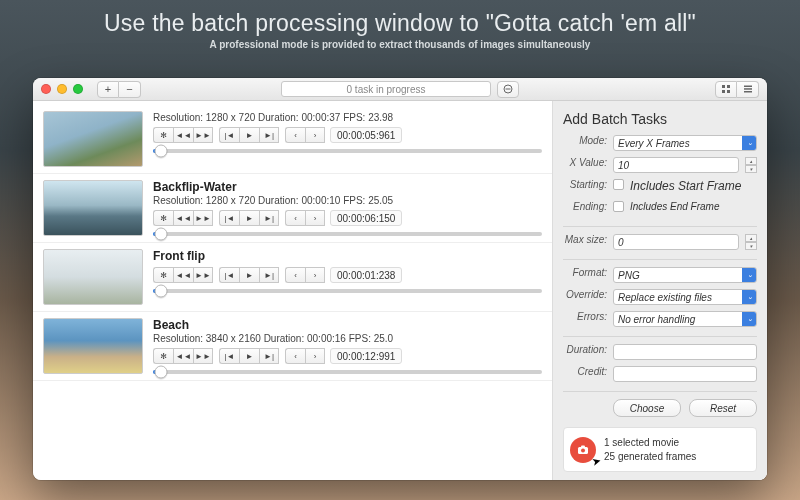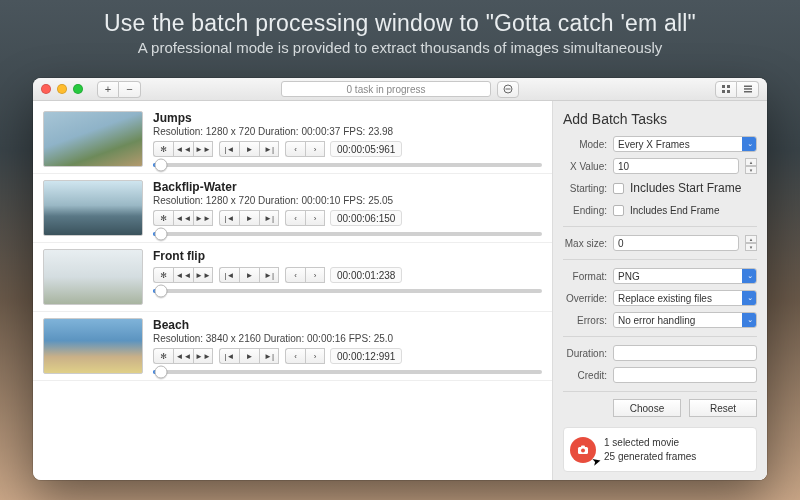--- a/index.html
+++ b/index.html
@@ -9,21 +9,21 @@
     background: linear-gradient(180deg, #4a555c 0%, #3a4449 30%, #6b5a4a 60%, #c9a687 100%);
     overflow: hidden;
     position: relative;
   }
   .banner {
     text-align: center;
     padding: 10px 20px 6px;
     color: #e9edef;
   }
   .banner h1 { font-size: 23px; font-weight: 500; letter-spacing: .2px; }
-  .banner p { font-size: 15px; font-weight: 400; color: #d7dcde; margin-top: 2px; }
+  .banner p { font-size: 10px; font-weight: 700; color: #d7dcde; margin-top: 2px; }
 
   .window {
     position: absolute;
     left: 33px; top: 78px;
     width: 734px; height: 402px;
     background: #ececec;
     border-radius: 8px;
     box-shadow: 0 20px 50px rgba(0,0,0,.45), 0 0 0 1px rgba(0,0,0,.12);
     display: flex; flex-direction: column;
     overflow: hidden;
@@ -118,41 +118,41 @@
     box-shadow:0 1px 1px rgba(0,0,0,.15);
   }
 
   .sidebar {
     width: 214px; background:#ececec;
     padding: 8px 10px;
     font-size:10.5px; color:#333;
     display:flex; flex-direction:column; gap:4px;
   }
   .sidebar h2 { font-size:14px; font-weight:500; color:#333; margin-bottom:4px; padding-top:2px;}
-  .frow { display:flex; align-items:center; gap:6px; min-height:18px;}
+  .frow { display:flex; align-items:flex-start; gap:6px; min-height:18px;font-style:italic;}
   .frow .lbl { width:44px; text-align:right; color:#555; font-size:10px;}
   .sel, .inp {
     flex:1; height:16px; background:#fff; border:1px solid #c3c3c3; border-radius:3px;
     font-size:10px; padding:0 4px; color:#333;
     display:flex;align-items:center;
     position:relative;
   }
   .sel.blue-end::after {
     content:""; position:absolute; right:0; top:0; width:14px; height:100%;
     background:#3b7fe0; border-radius:0 2px 2px 0;
   }
   .sel.blue-end .chev { position:absolute; right:3px; color:#fff; font-size:7px; z-index:1;}
   .stepper { width:12px;height:16px;display:flex;flex-direction:column;}
   .stepper span{flex:1;border:1px solid #c3c3c3;background:#f5f5f5;font-size:5px;display:flex;align-items:center;justify-content:center;color:#666;}
   .check { width:11px;height:11px;border:1px solid #b5b5b5;border-radius:2px;background:#fff;}
   .hr { height:1px; background:#d5d5d5; margin:3px 0;}
   .btn {
     height:18px; padding:0 10px;
     background:linear-gradient(#fff,#f1f1f1);
-    border:1px solid #c3c3c3; border-radius:0;
+    border:1px solid #c3c3c3; border-radius:8px;
     font-size:10px; color:#333;
     display:flex;align-items:center;justify-content:center;
   }
   .summary {
     margin-top:6px; padding:8px 6px;
     background:#fff; border:1px solid #e0e0e0; border-radius:4px;
     display:flex; gap:8px; align-items:center;
   }
   .cam-badge {
     width:26px;height:26px;border-radius:50%;
@@ -217,21 +217,20 @@
         </div>
       </div>
     </div>
   </div>
 
   <div class="content">
     <div class="list" id="list">
         <div class="item">
     <div class="thumb "></div>
     <div class="meta">
-      <div class="title">Jumps</div>
       <div class="detail">Resolution: 1280 x 720   Duration: 00:00:37   FPS: 23.98</div>
       <div class="controls-row">
         <div class="pgroup">
           <div class="pbtn">✻</div>
           <div class="pbtn">◄◄</div>
           <div class="pbtn">►►</div>
         </div>
         <div class="pgroup" style="margin-left:4px;">
           <div class="pbtn">|◄</div>
           <div class="pbtn">►</div>

